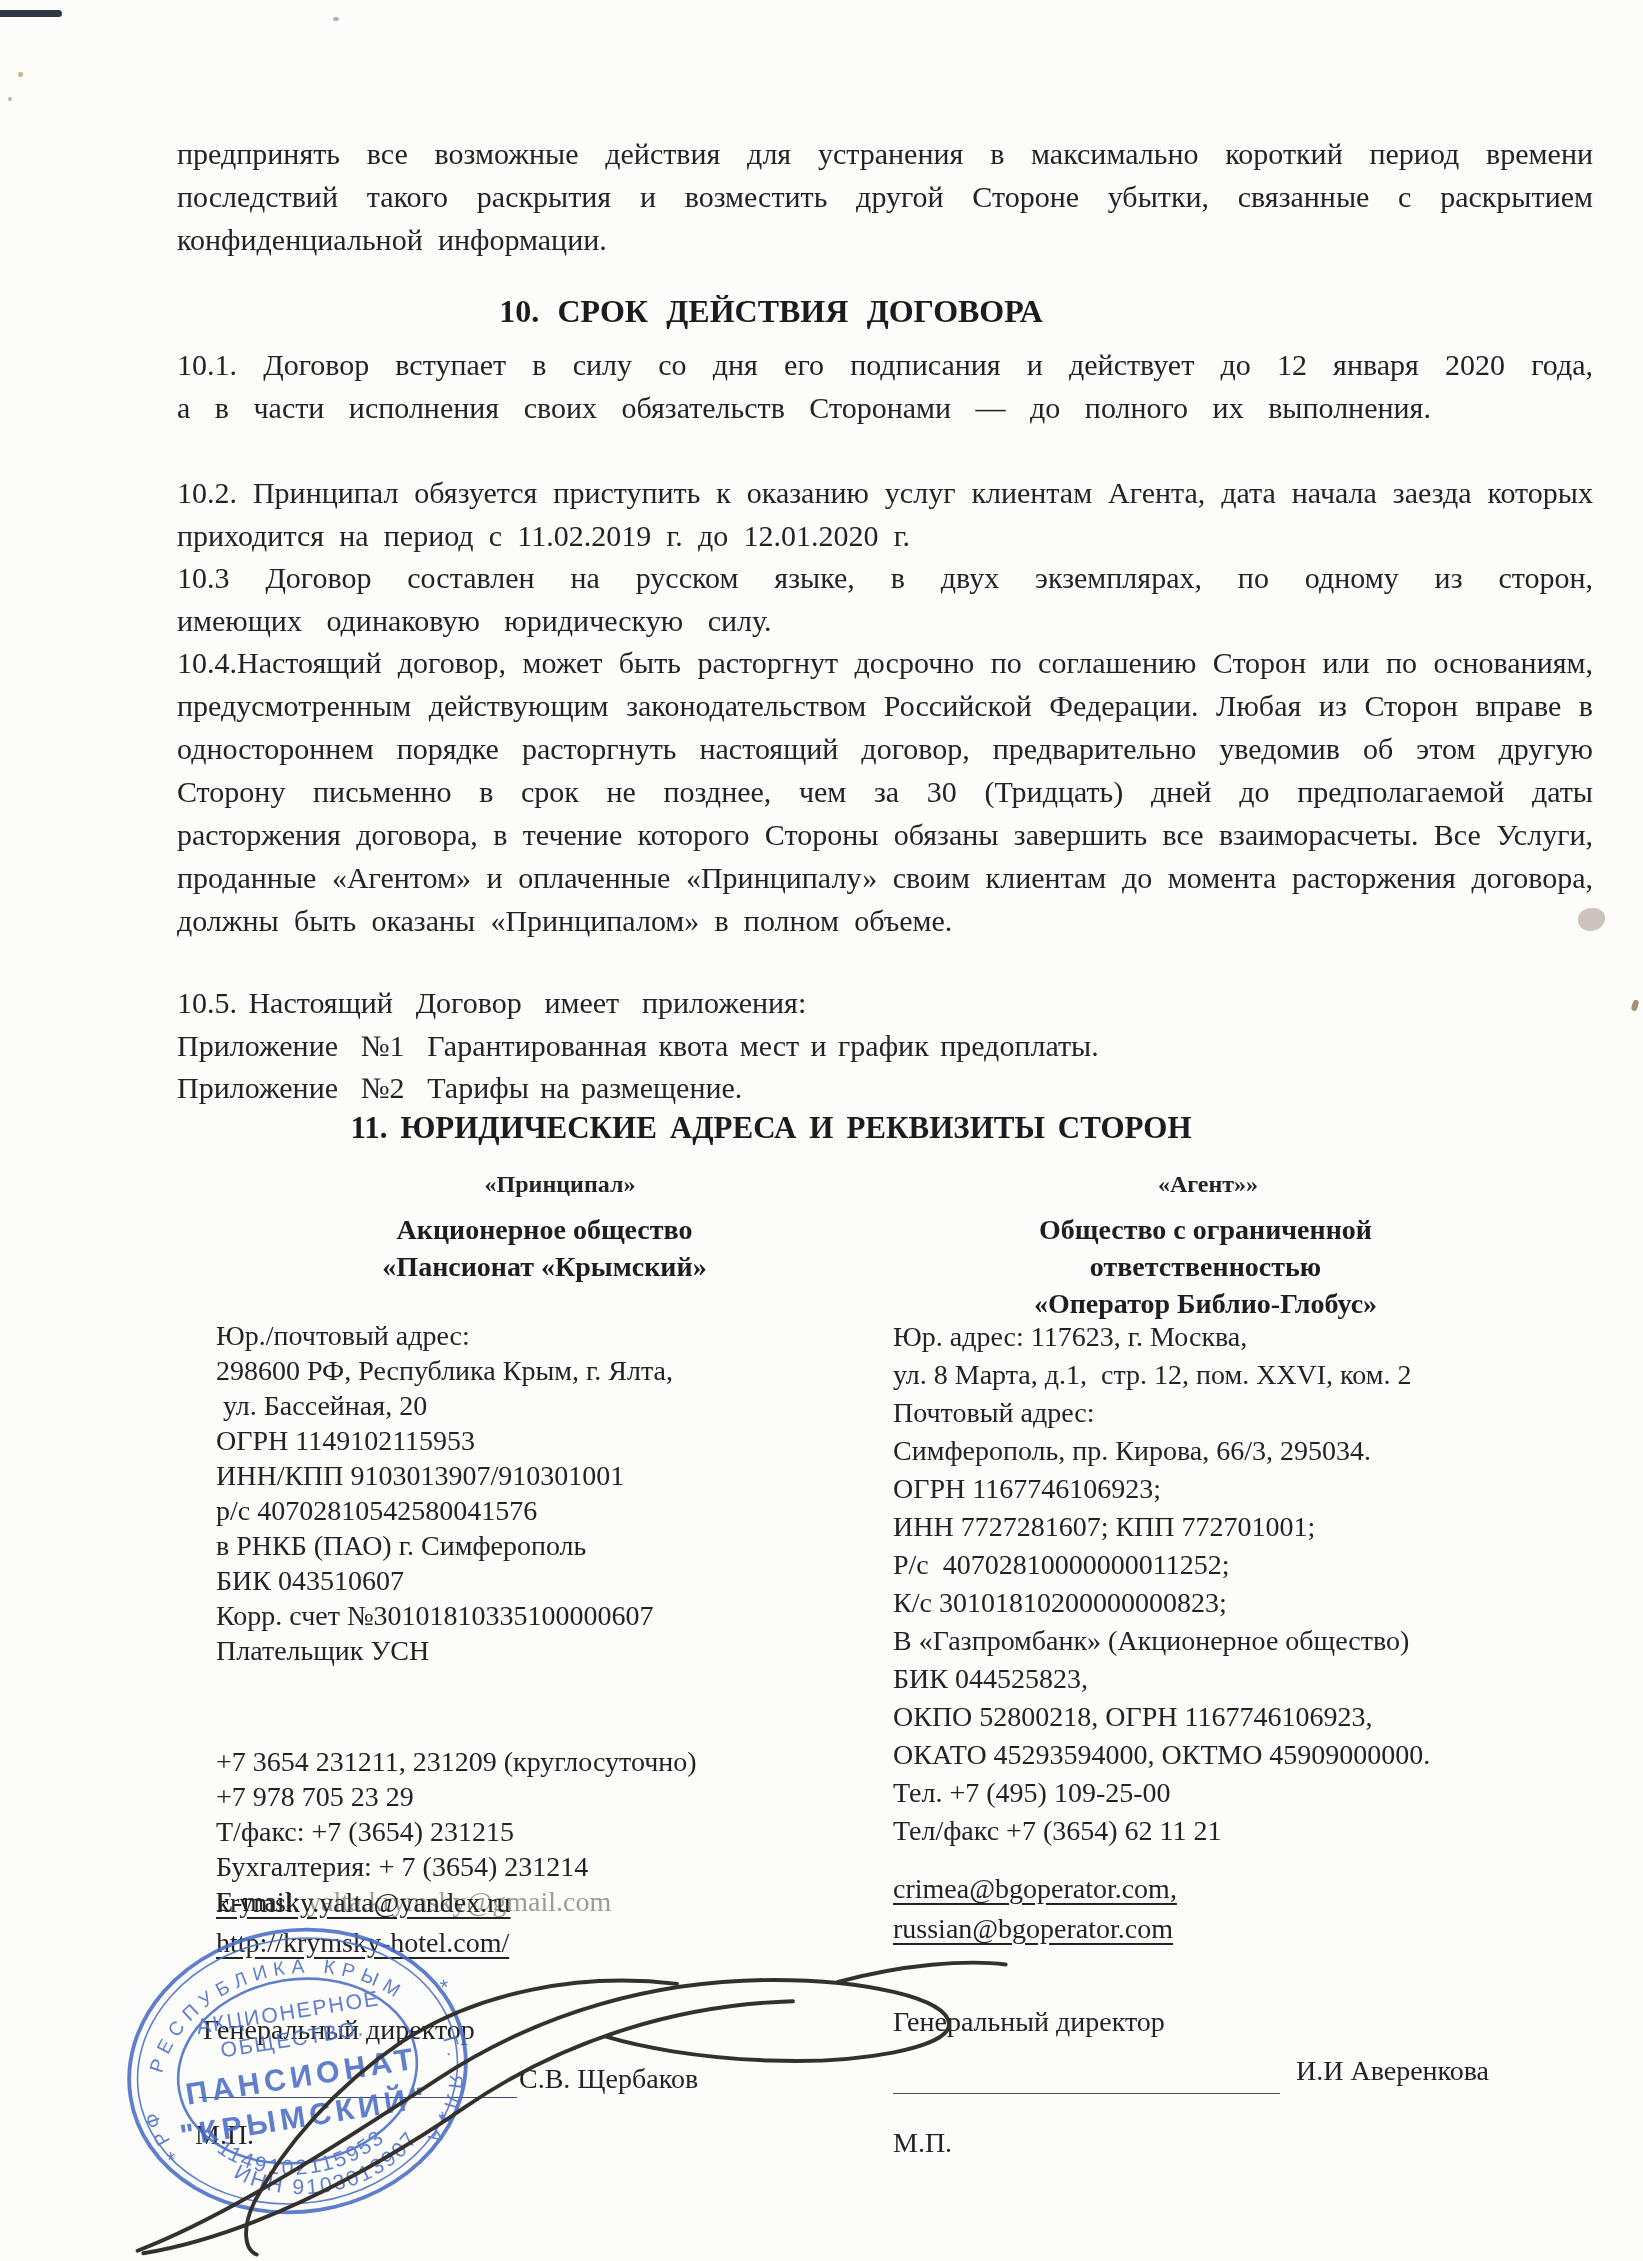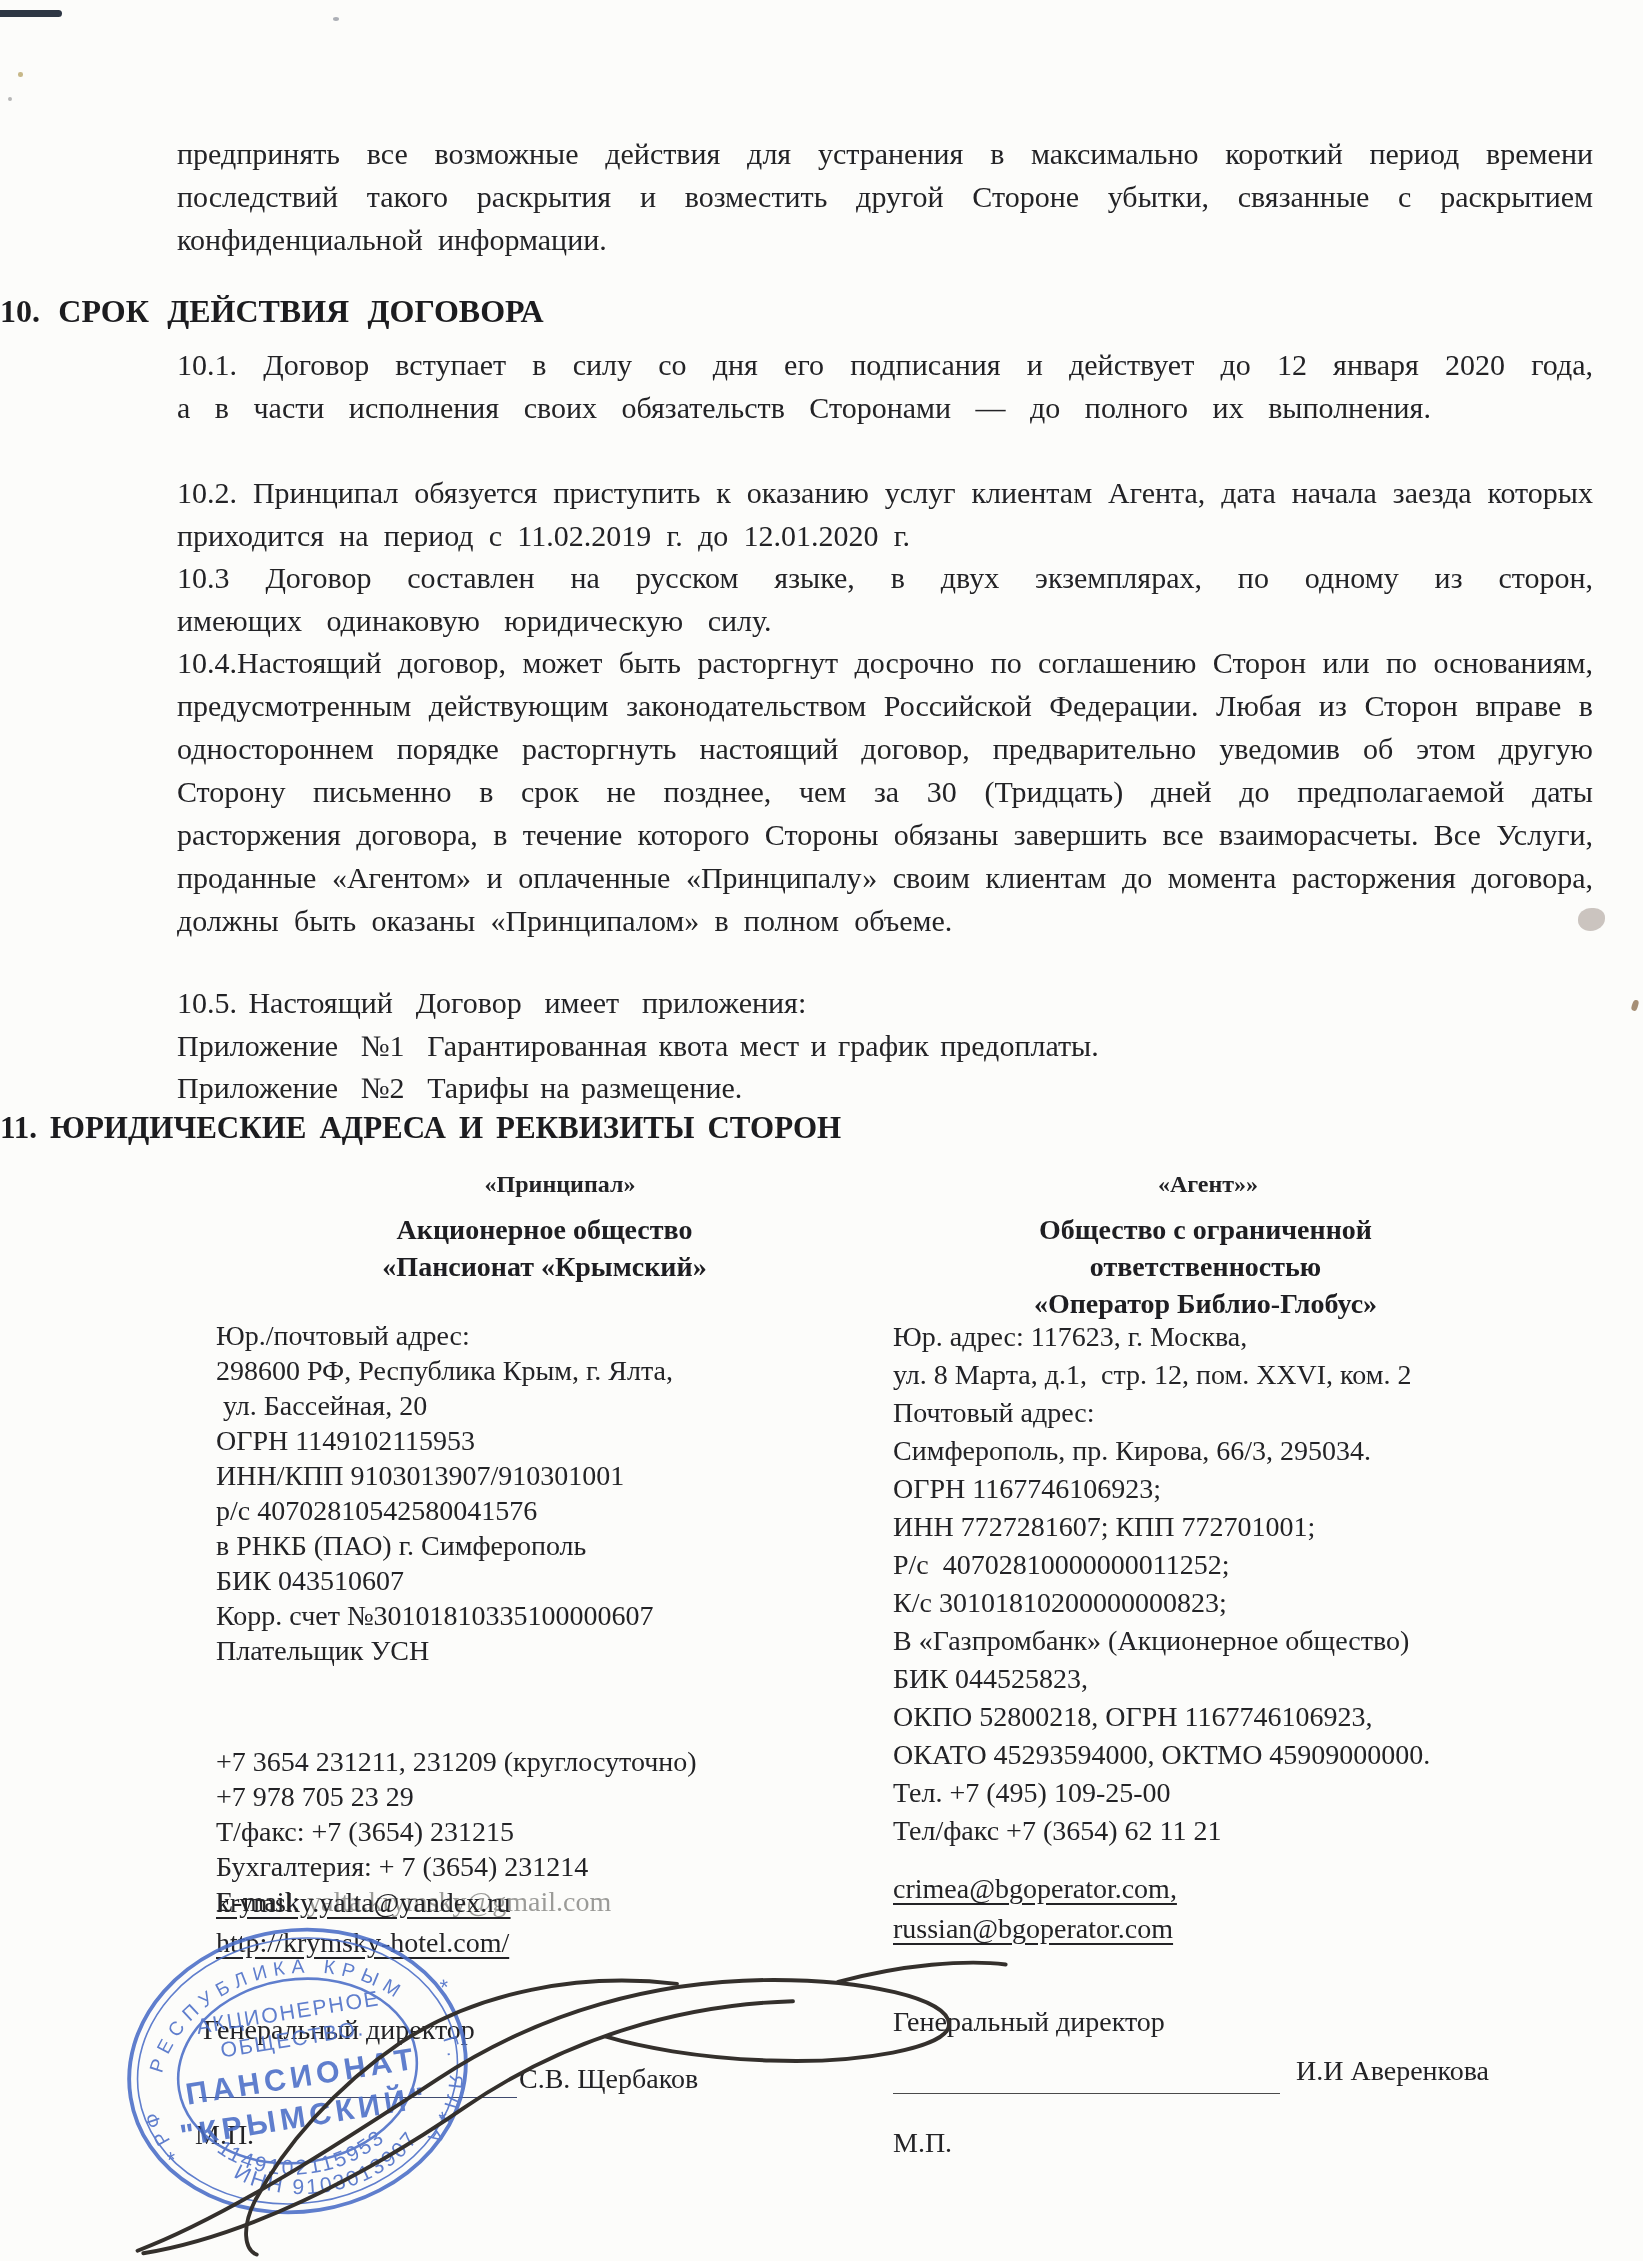--- a/index.html
+++ b/index.html
@@ -2,21 +2,21 @@
 <html style="font-size:10.3px"><head>
 <meta charset="utf-8">
 <style>
   html,body{margin:0;padding:0;background:#e8e8e6;}
   .page{position:relative;width:1644px;height:2261px;background:#fcfcfa;overflow:hidden;
         font-family:"Liberation Serif","DejaVu Serif",serif;color:#232326;}
   .body-par{position:absolute;left:169px;width:1416px;font-size:30px;line-height:43px;
             text-align:justify;word-spacing:7.7px;margin:8px;}
   .ws-xl{word-spacing:17px;}
   .noj{text-align:left;word-spacing:3.9px;white-space:pre-wrap;}
-  .h-center{position:absolute;left:0;width:1542px;text-align:left;font-weight:bold;
+  .h-center{position:absolute;left:0;width:1542px;text-align:center;font-weight:bold;
             font-size:32px;margin:0;word-spacing:10.3px;color:#1c1c1f;}
   .role{position:absolute;font-weight:bold;font-size:24px;text-align:center;margin:12px;}
   .cname{position:absolute;font-weight:bold;font-size:28px;text-align:center;line-height:37px;margin:0;color:#1e1e22;}
   .addr{position:absolute;font-size:28px;margin:0;}
   .addr div{white-space:pre;}
   .addr-left div{line-height:35px;}
   .addr-right div{line-height:38px;}
   .muted{color:#9b9b98;}
   .ulink{text-decoration:underline;text-underline-offset:4.5px;}
   .dir-label{position:absolute;font-size:28px;white-space:pre;text-align:right;}

